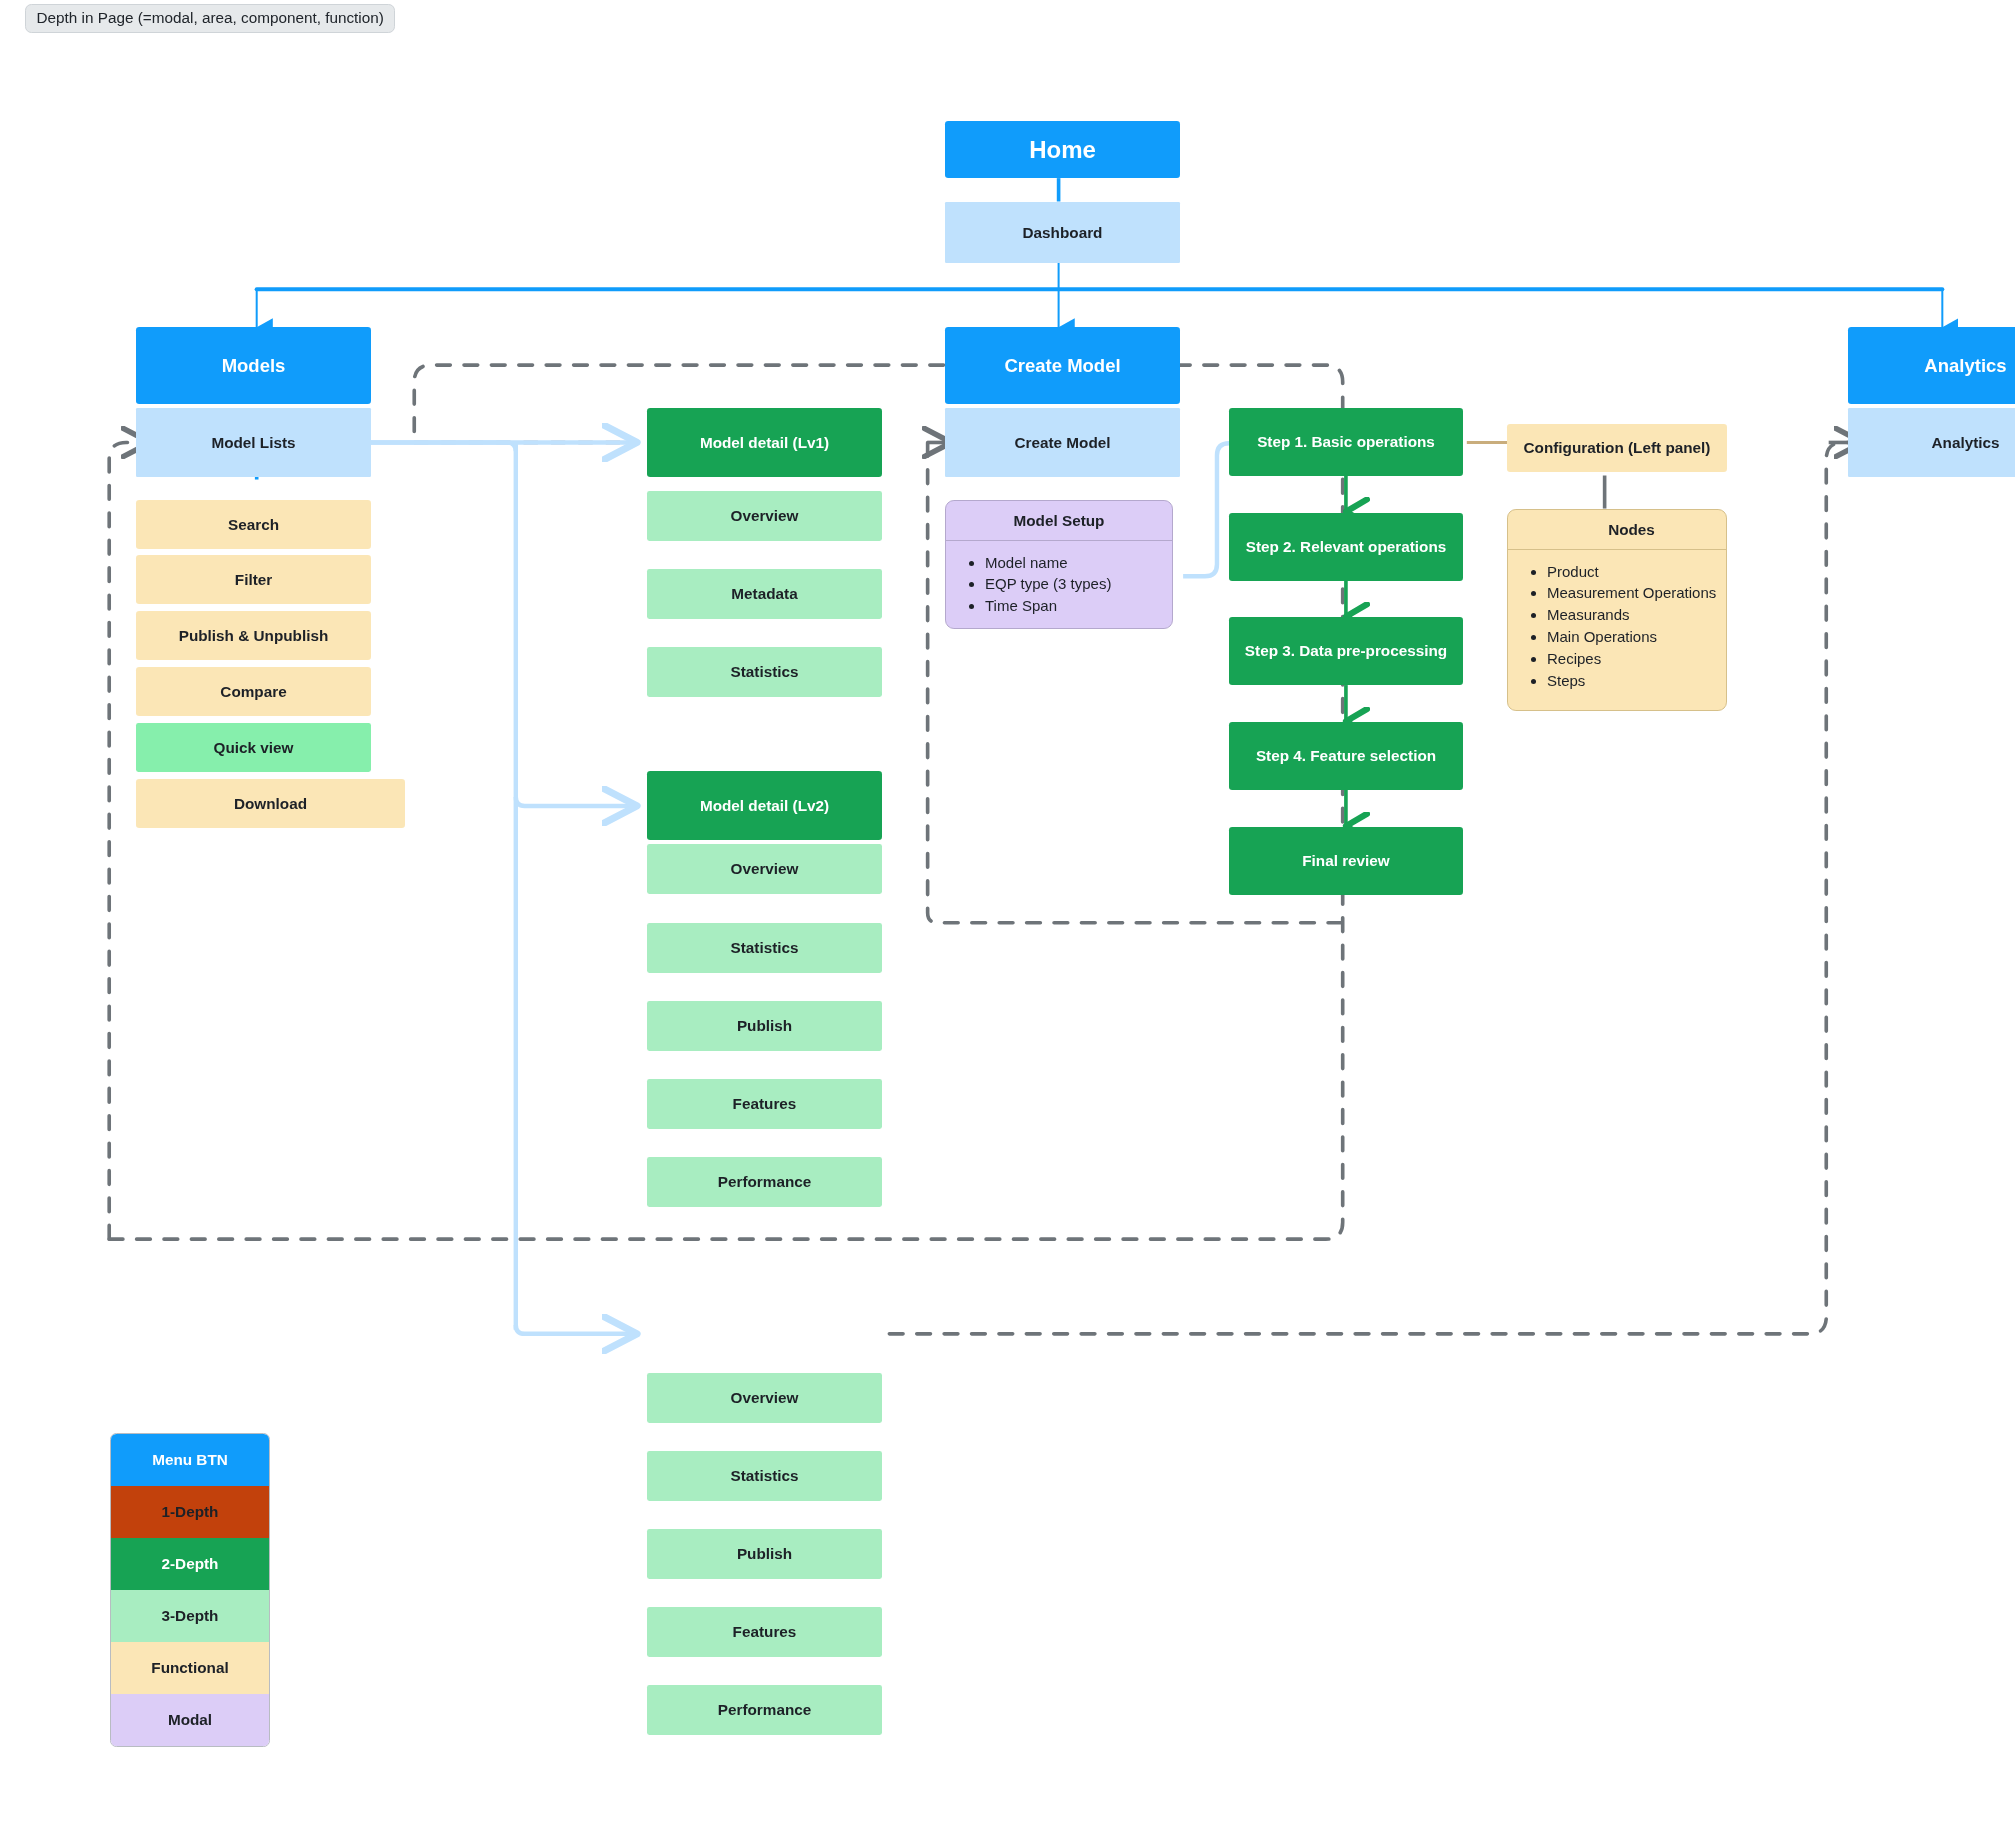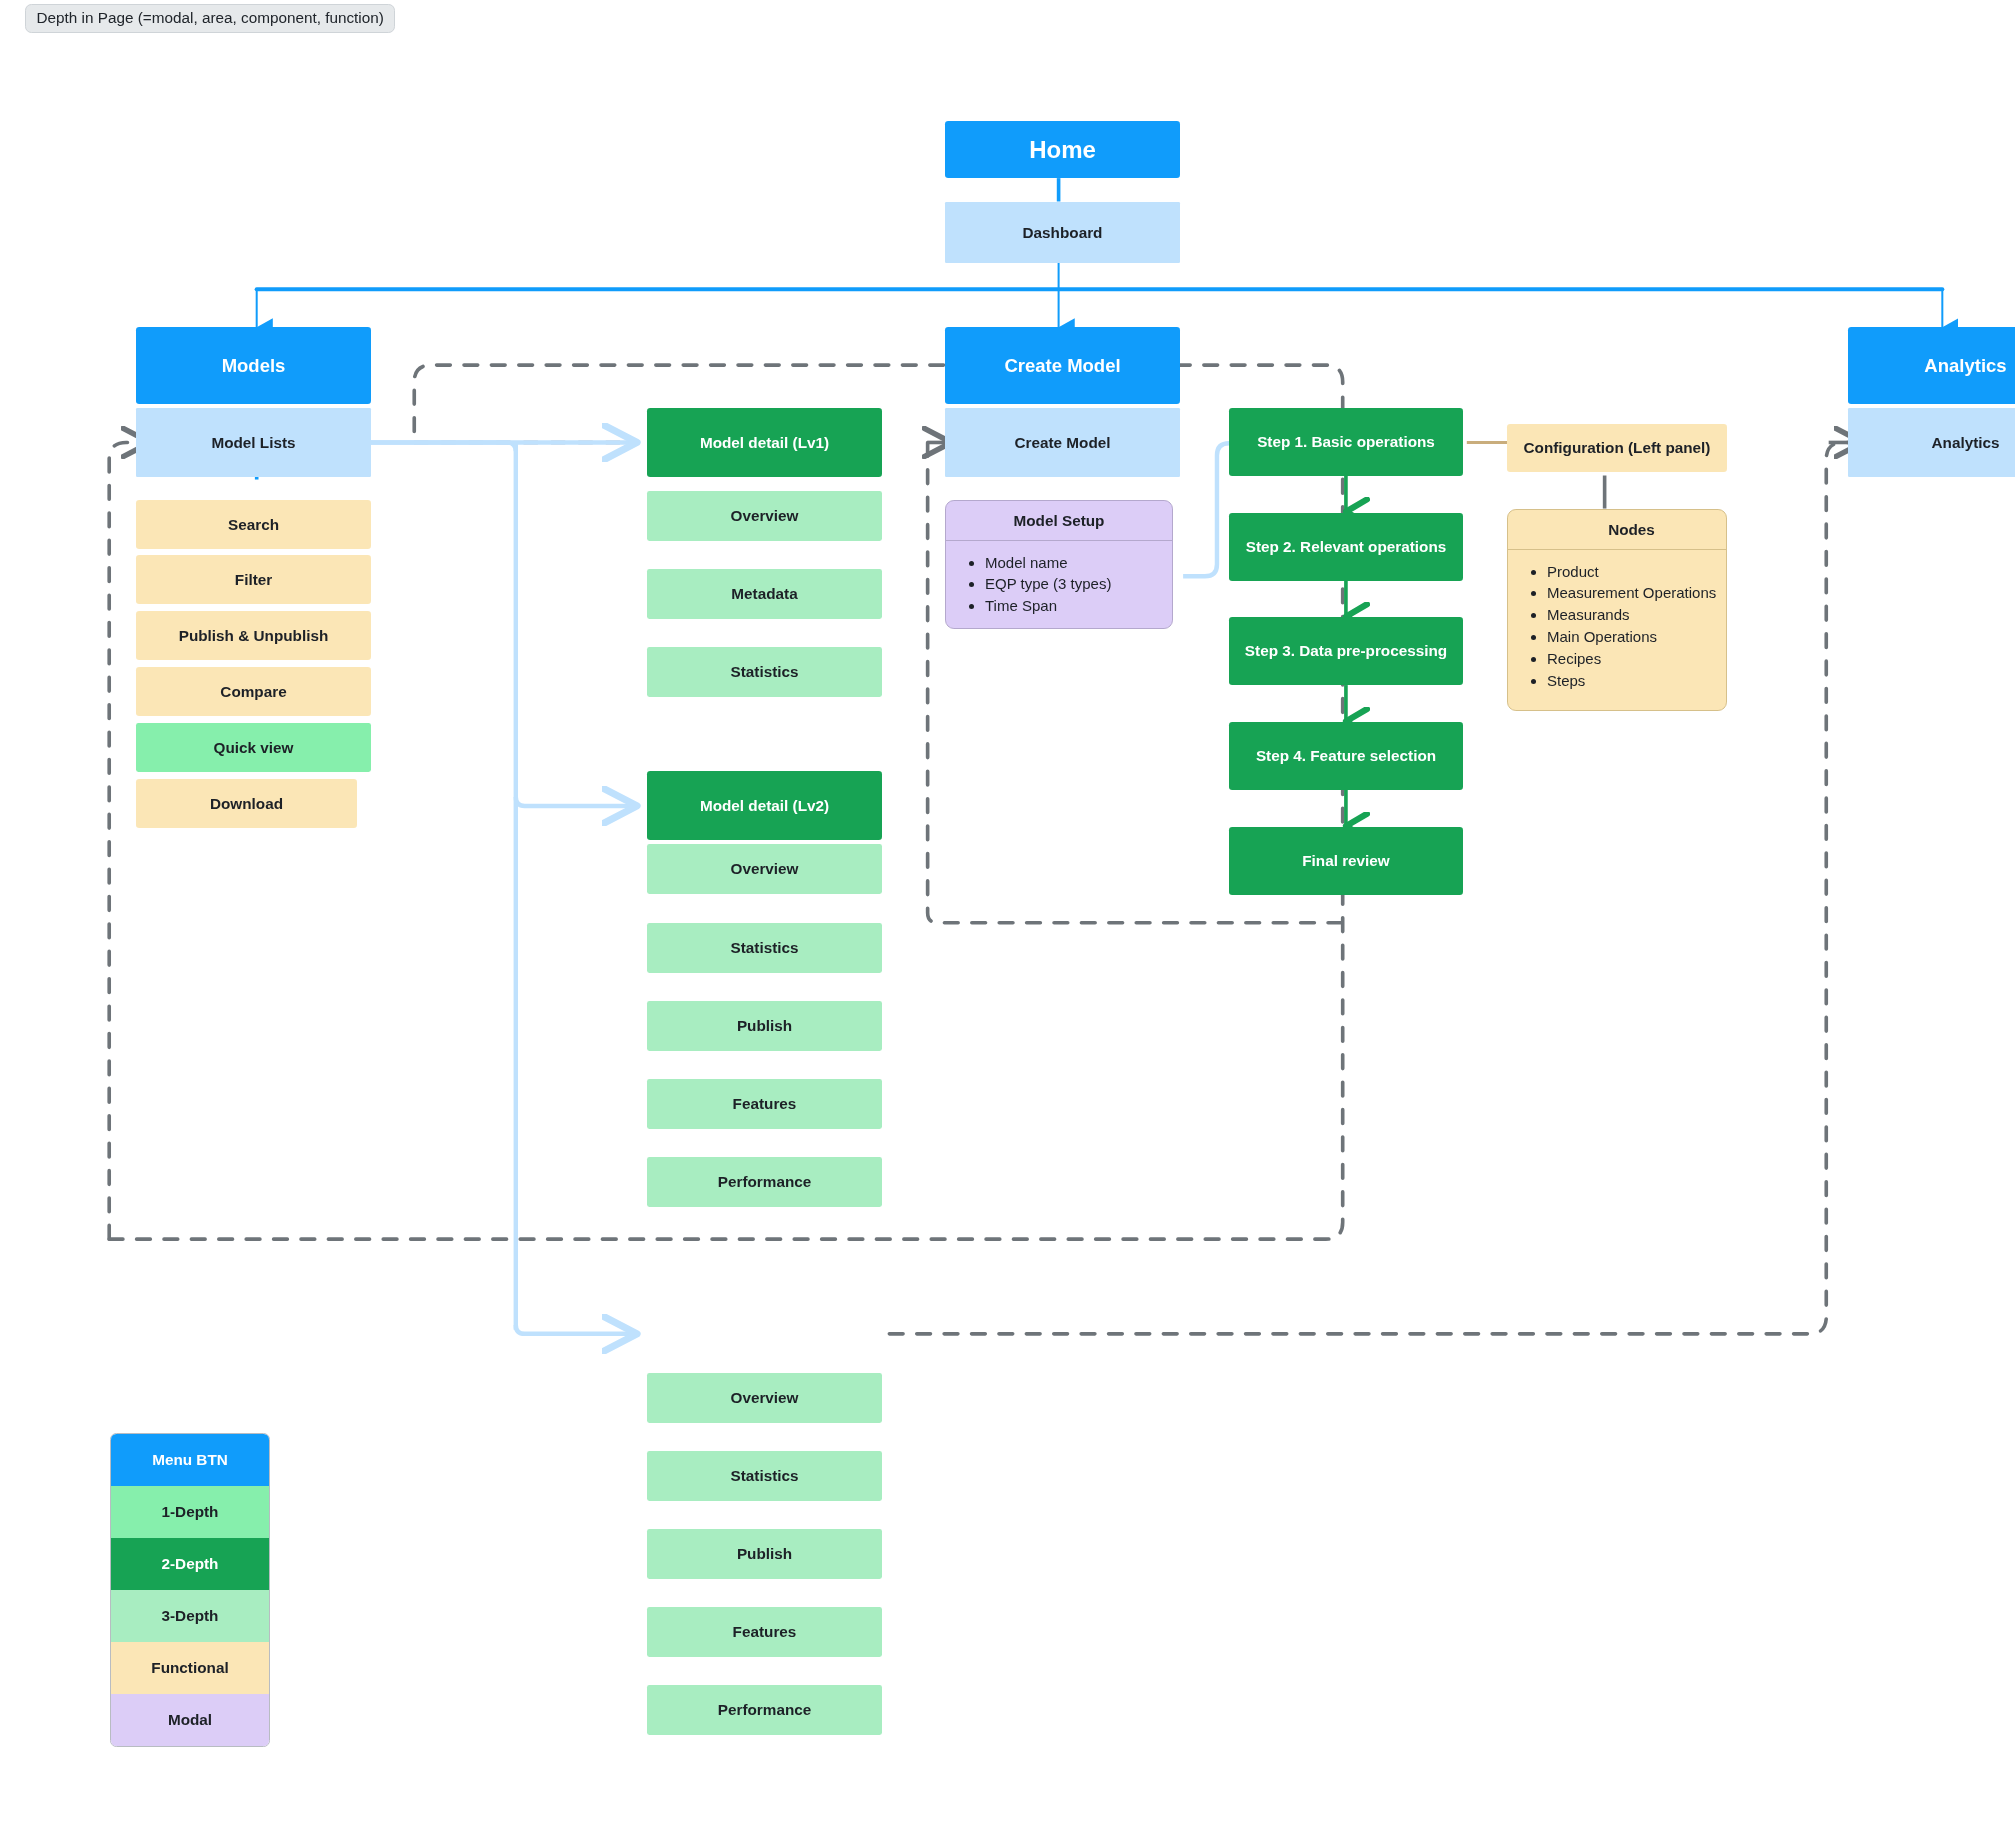--- a/index.html
+++ b/index.html
@@ -33,21 +33,21 @@
   .card.purple .card-head{border-bottom:0.4px solid #b4a8cd;}
   .card.amber  .card-head{border-bottom:0.4px solid #d6c08a;padding-left:29px;}
   .card .card-body{padding:10.5px 0 7.3px 0;}
   .card ul{margin:0;padding:0 0 0 39px;list-style:disc;}
   .card li{font-size:15px;color:#1d2127;line-height:1.46;font-weight:400;}
 
   
   .legend{position:absolute;left:110px;top:1433px;width:158px;border:0.4px solid #b8bcc2;border-radius:6.4px;overflow:hidden;}
   .legend div{height:52px;display:flex;align-items:center;justify-content:center;font-size:15.3px;font-weight:700;box-sizing:border-box;}
   .lg-menu{background:#109cfb;color:#fff;}
-  .lg-1{background:#86efac;color:#1d2127;}
+  .lg-1{background:#c2410c;color:#1d2127;}
   .lg-2{background:#17a354;color:#fff;}
   .lg-3{background:#a8edc1;color:#1d2127;}
   .lg-f{background:#fbe6b6;color:#1d2127;}
   .lg-m{background:#dccdf7;color:#1d2127;}
 
   svg.wires{position:absolute;left:0;top:0;width:2089px;height:1844px;pointer-events:none;}
 </style>
 </head>
 <body>
 
@@ -118,21 +118,21 @@
   <div class="node d1" style="left:945px;top:202px;width:235px;height:61px;">Dashboard</div>
 
   <div class="node d1" style="left:136px;top:408px;width:235px;height:69px;">Model Lists</div>
   <div class="node menu" style="left:136px;top:327px;width:235px;height:77px;">Models</div>
 
   <div class="node func" style="left:136px;top:500px;width:235px;height:49px;">Search</div>
   <div class="node func" style="left:136px;top:555px;width:235px;height:49px;">Filter</div>
   <div class="node func" style="left:136px;top:611px;width:235px;height:49px;">Publish &amp; Unpublish</div>
   <div class="node func" style="left:136px;top:667px;width:235px;height:49px;">Compare</div>
   <div class="node modal" style="left:136px;top:723px;width:235px;height:49px;">Quick view</div>
-  <div class="node func" style="left:136px;top:779px;width:221px;height:49px;">Download</div>
+  <div class="node func" style="left:136px;top:779px;width:269px;height:49px;">Download</div>
 
   <div class="node d2" style="left:647px;top:408px;width:235px;height:69px;">Model detail (Lv1)</div>
   <div class="node d3" style="left:647px;top:491px;width:235px;height:50px;">Overview</div>
   <div class="node d3" style="left:647px;top:569px;width:235px;height:50px;">Metadata</div>
   <div class="node d3" style="left:647px;top:647px;width:235px;height:50px;">Statistics</div>
 
   <div class="node d2" style="left:647px;top:771px;width:235px;height:69px;">Model detail (Lv2)</div>
   <div class="node d3" style="left:647px;top:844px;width:235px;height:50px;">Overview</div>
   <div class="node d3" style="left:647px;top:923px;width:235px;height:50px;">Statistics</div>
   <div class="node d3" style="left:647px;top:1001px;width:235px;height:50px;">Publish</div>

